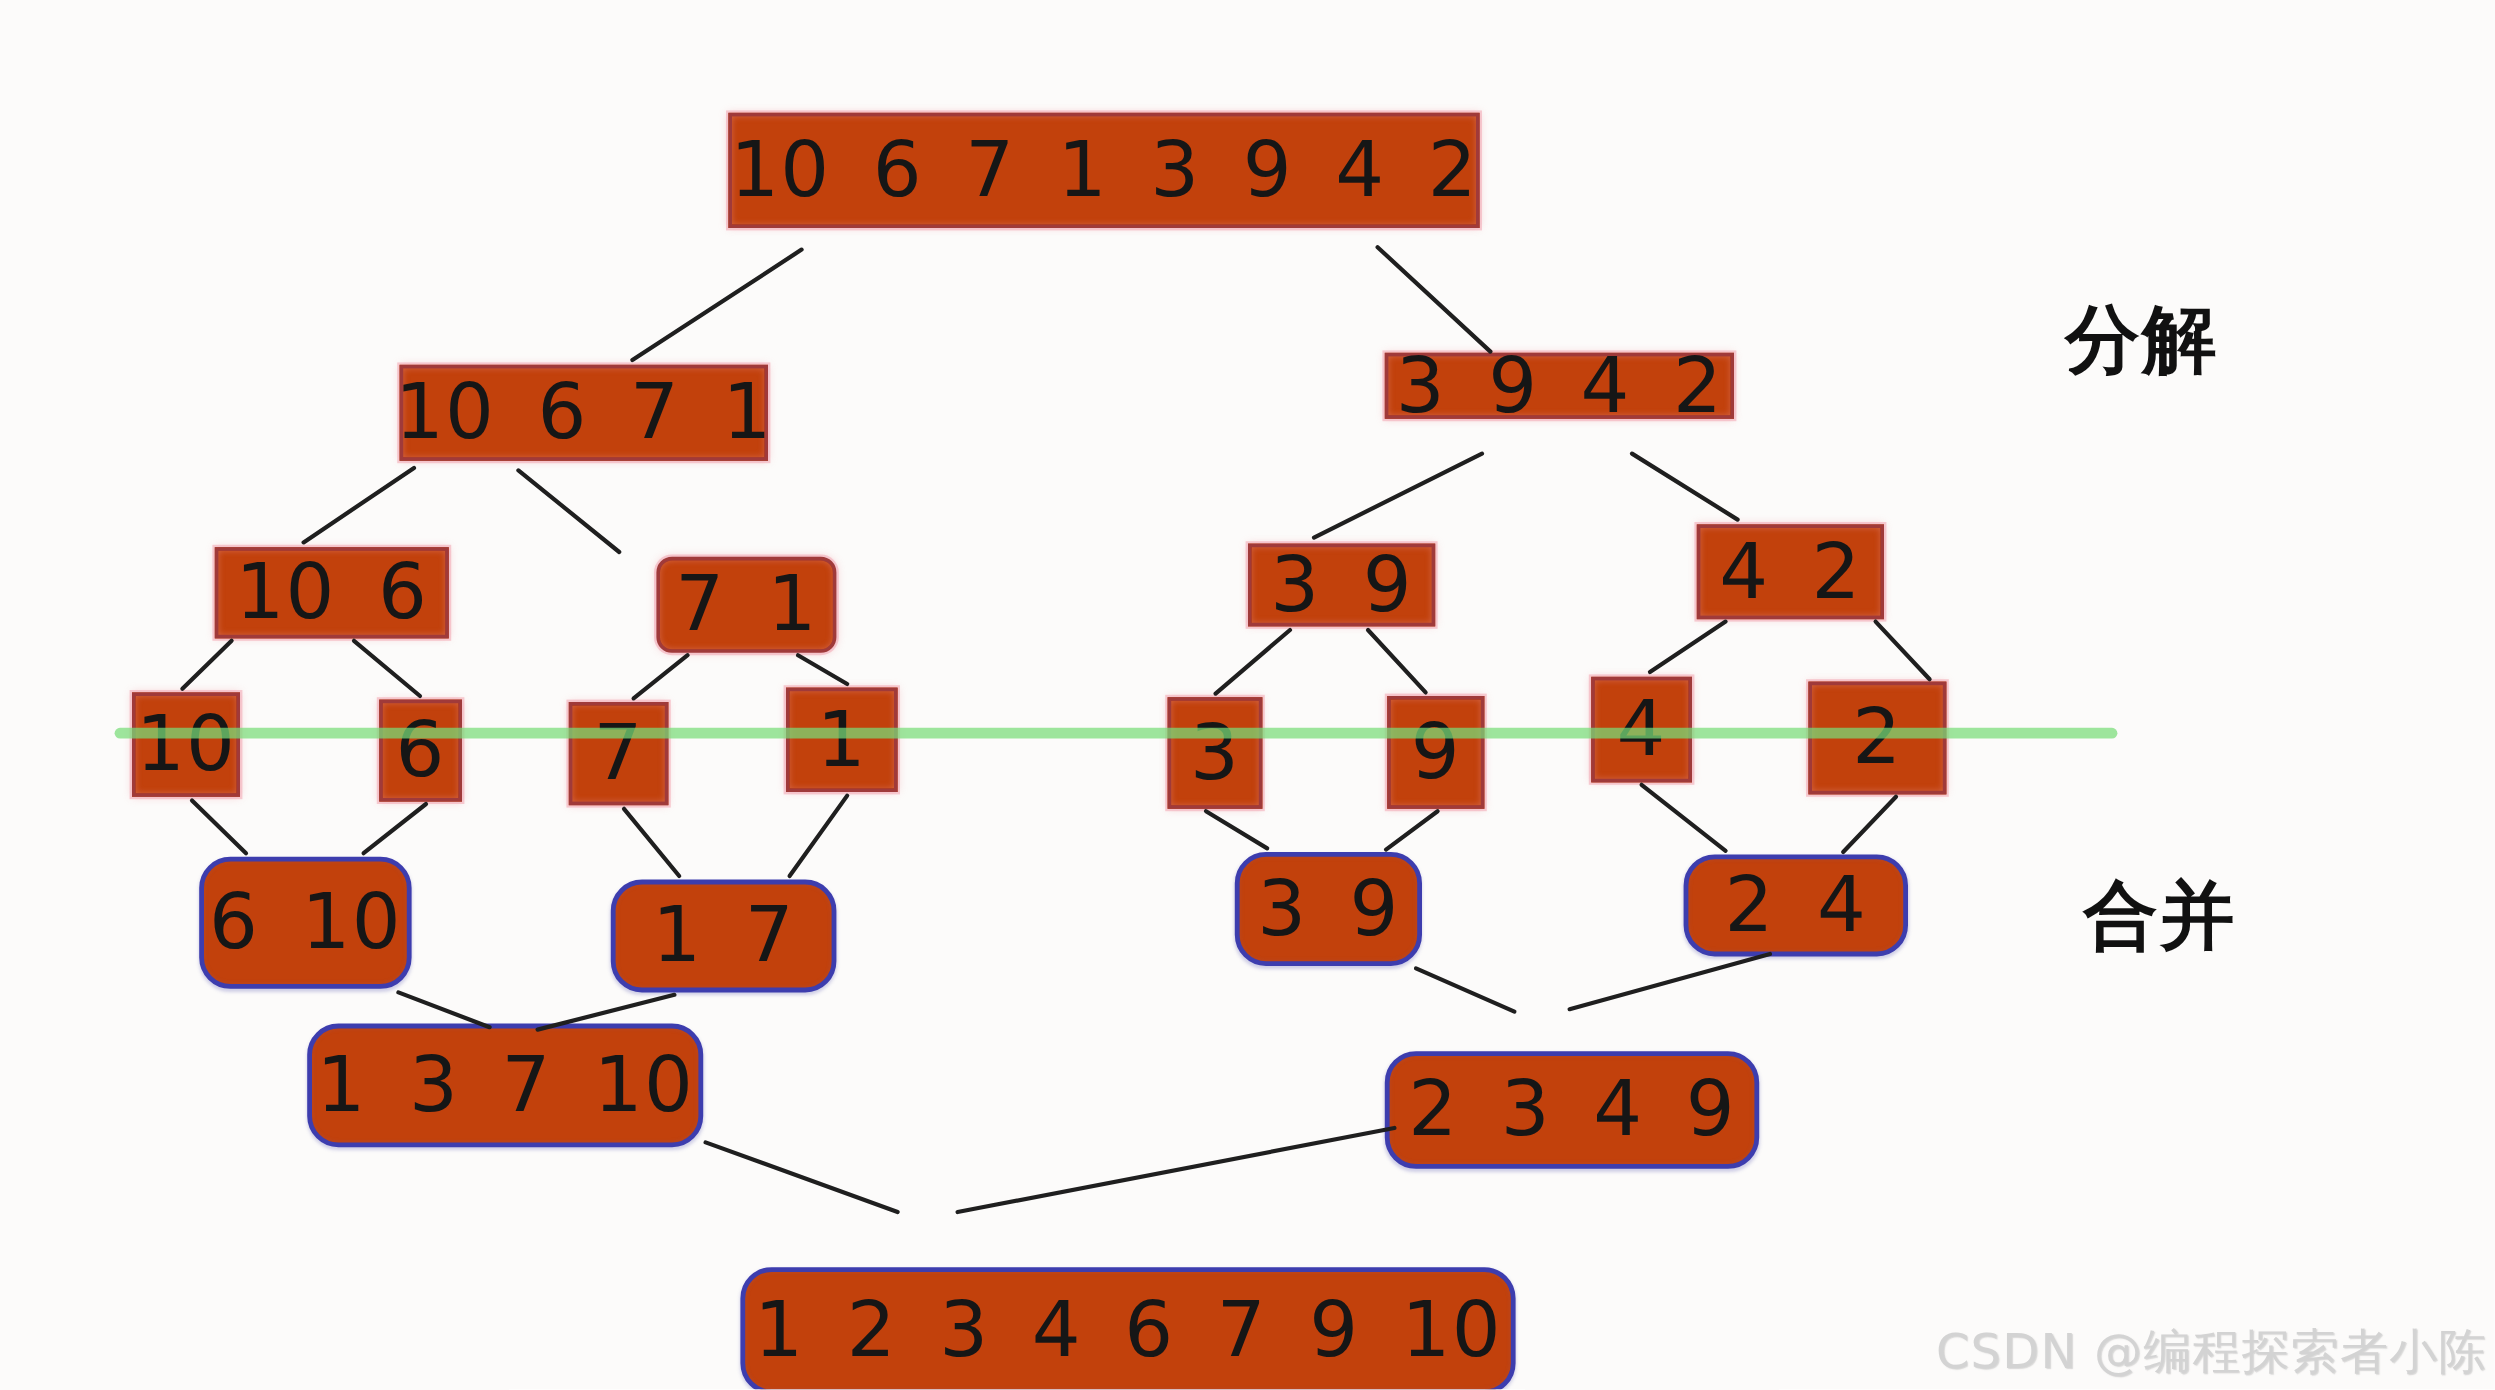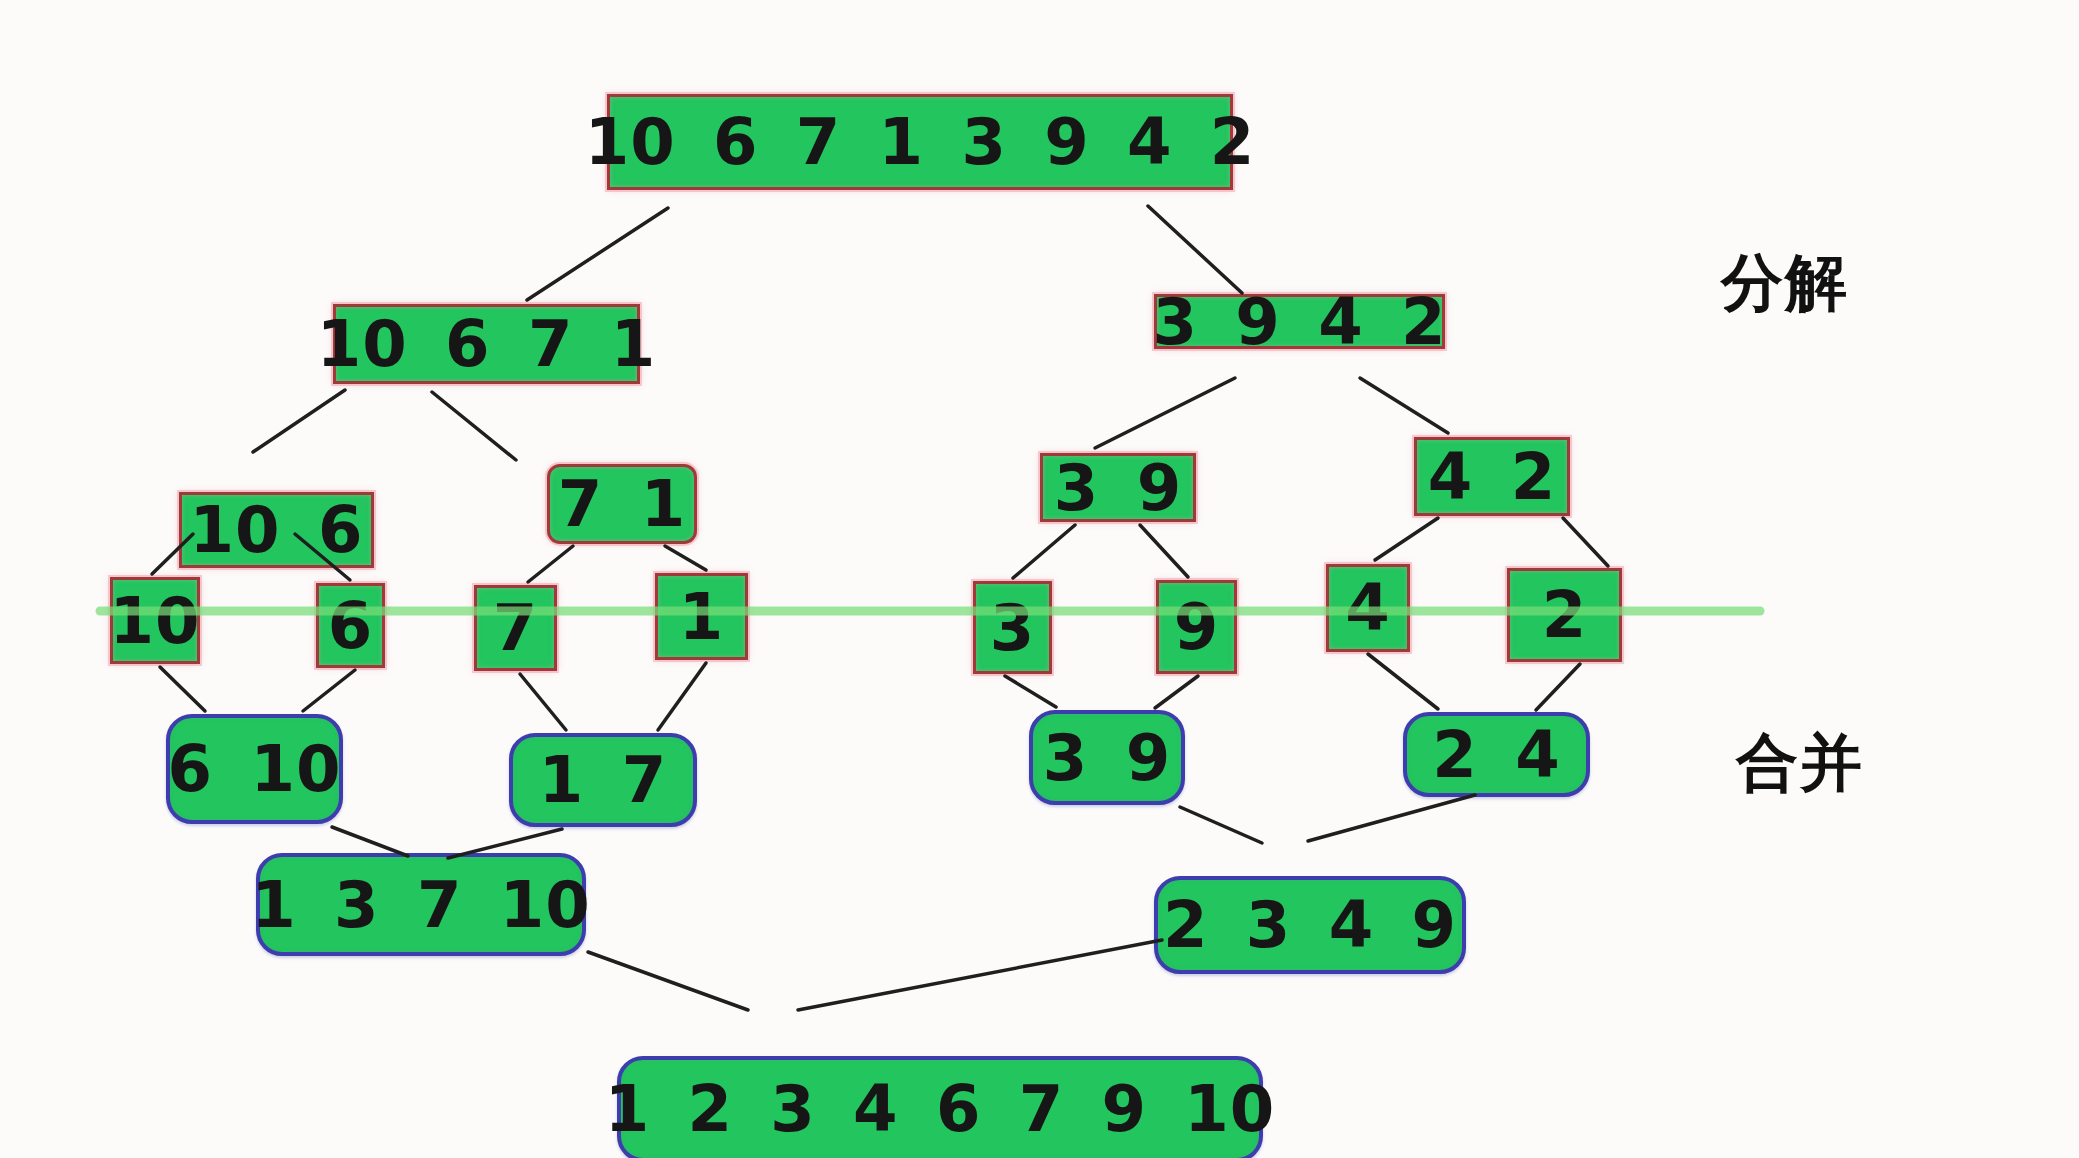--- a/index.html
+++ b/index.html
@@ -2,22 +2,22 @@
 <html><head>
 <meta charset="utf-8">
 <style>
   html,body{margin:0;padding:0;background:#ffffff;}
   body{font-family:"DejaVu Sans","Liberation Sans",sans-serif;}
   #stage{
     position:relative;width:2079px;height:1158px;background:#fcfbfa;overflow:hidden;
   }
   .node{
     position:absolute;display:flex;align-items:center;justify-content:center;
-    font-weight:bold;color:#161616;font-size:64px;word-spacing:14px;
-    background:#22c55e;box-sizing:border-box;white-space:nowrap;
+    font-weight:normal;color:#161616;font-size:64px;word-spacing:14px;
+    background:#c2410c;box-sizing:border-box;white-space:nowrap;
     letter-spacing:1px;line-height:1;
   }
   .red-box{
     border:3px solid var(--divide-border,#a03a3a);
     box-shadow:0 0 0 2px rgba(243,166,178,.55),0 0 7px rgba(240,150,160,.45),inset 0 0 5px rgba(243,166,178,.35);
   }
   .blue-box{
     border:4px solid var(--merge-border,#3d3dae);
     border-radius:26px;
     box-shadow:0 2px 3px rgba(70,70,170,.25),inset 0 0 4px rgba(120,120,200,.15);
@@ -36,21 +36,21 @@
 </style>
 </head>
 <body>
 
 <div id="stage" style="--divide-border: #a03a3a; --merge-border: #3d3dae;">
 
   <div id="nodes">
       <div class="node red-box" style="left: 607px; top: 94px; width: 626px; height: 96px;">10 6 7 1 3 9 4 2</div>
       <div class="node red-box" style="left: 333px; top: 304px; width: 307px; height: 80px;">10 6 7 1</div>
       <div class="node red-box" style="left: 1154px; top: 294px; width: 291px; height: 55px;">3 9 4 2</div>
-      <div class="node red-box" style="left: 179px; top: 456px; width: 195px; height: 76px; margin-top: 36px;">10 6</div>
+      <div class="node red-box" style="left: 179px; top: 456px; width: 195px; height: 76px;">10 6</div>
       <div class="node red-box" style="left: 547px; top: 464px; width: 150px; height: 80px; border-radius: 13px;">7 1</div>
       <div class="node red-box" style="left: 1040px; top: 453px; width: 156px; height: 69px;">3 9</div>
       <div class="node red-box" style="left: 1414px; top: 437px; width: 156px; height: 79px;">4 2</div>
       <div class="node red-box" style="left: 110px; top: 577px; width: 90px; height: 87px;">10</div>
       <div class="node red-box" style="left: 316px; top: 583px; width: 69px; height: 85px;">6</div>
       <div class="node red-box" style="left: 474px; top: 585px; width: 83px; height: 86px;">7</div>
       <div class="node red-box" style="left: 655px; top: 573px; width: 93px; height: 87px;">1</div>
       <div class="node red-box" style="left: 973px; top: 581px; width: 79px; height: 93px;">3</div>
       <div class="node red-box" style="left: 1156px; top: 580px; width: 81px; height: 94px;">9</div>
       <div class="node red-box" style="left: 1326px; top: 564px; width: 84px; height: 88px;">4</div>
@@ -93,13 +93,14 @@
       <line x1="1475" y1="795" x2="1308" y2="841" stroke="#1f1f1f" stroke-width="3.5" stroke-linecap="round"></line>
       <line x1="588" y1="952" x2="748" y2="1010" stroke="#1f1f1f" stroke-width="3.5" stroke-linecap="round"></line>
       <line x1="1162" y1="940" x2="798" y2="1010" stroke="#1f1f1f" stroke-width="3.5" stroke-linecap="round"></line>
       <line x1="100" y1="611" x2="1760" y2="611" stroke="#79dd79" stroke-width="9" stroke-linecap="round" opacity="0.72"></line>
     </svg>
 
   <div id="divide-label" class="phase-label">分解</div>
 
   <div id="merge-label" class="phase-label">合并</div>
 
+  <div id="watermark">CSDN @编程探索者小陈</div>
 </div>
 
 </body></html>

